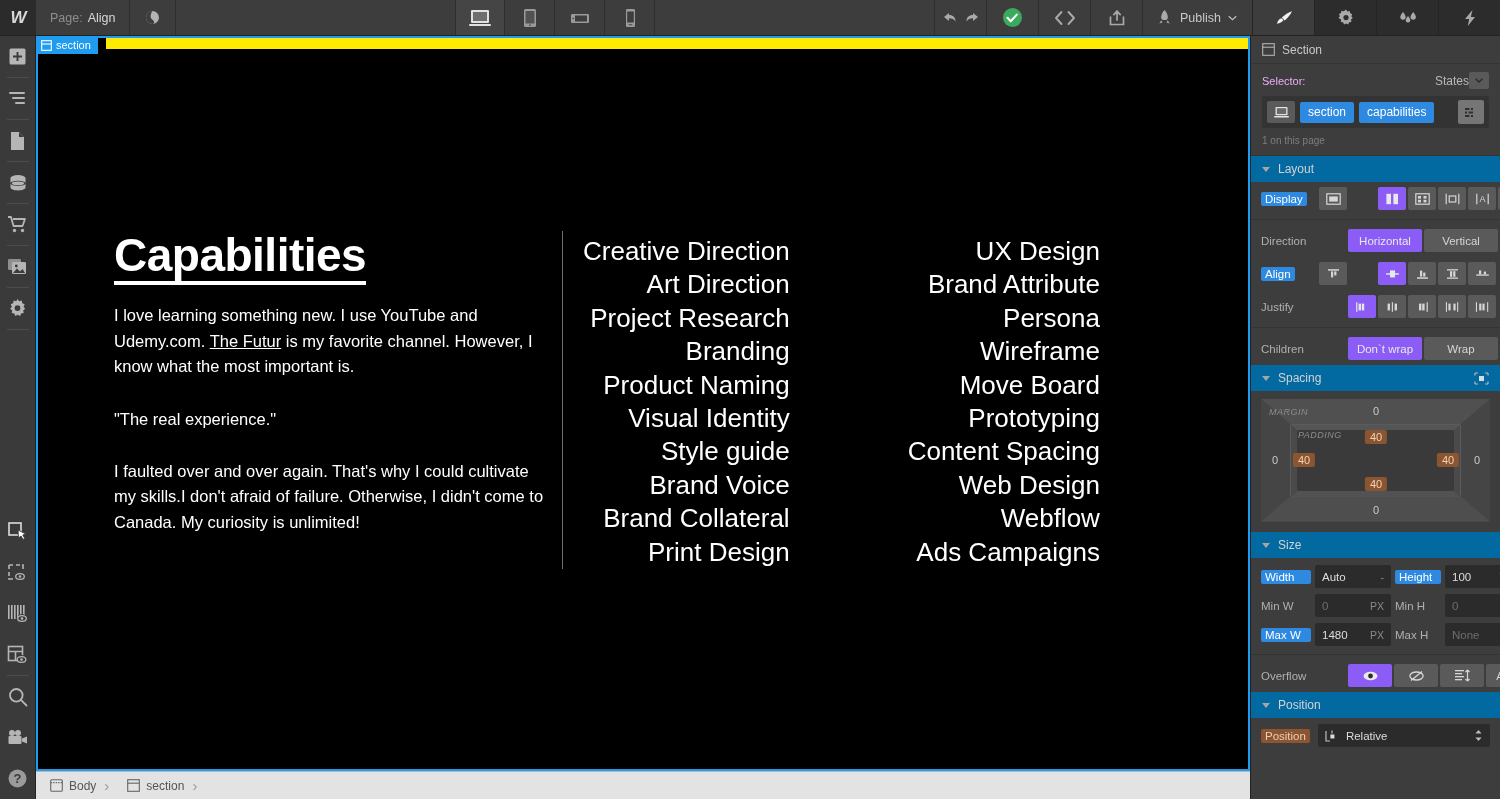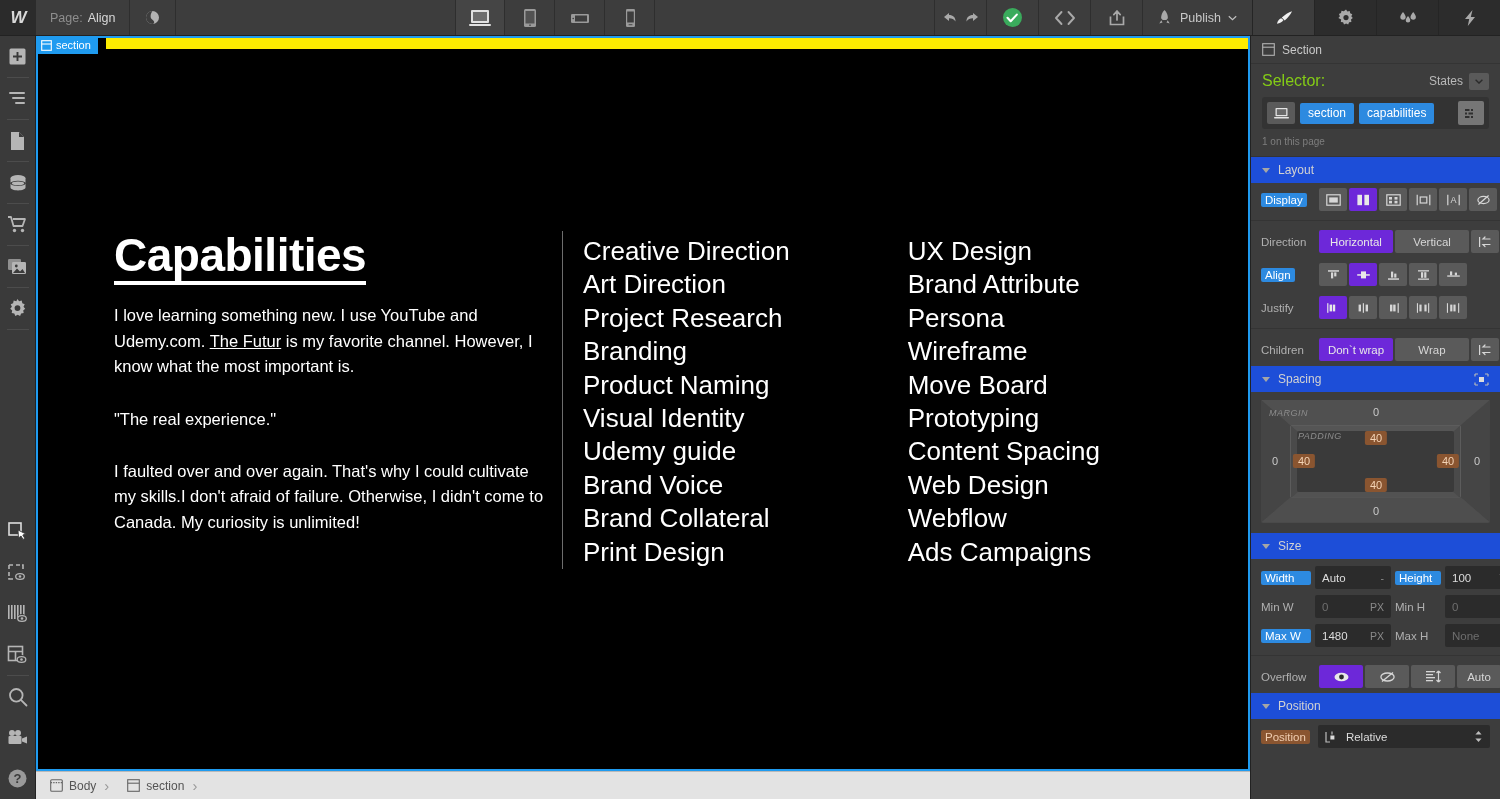--- a/index.html
+++ b/index.html
@@ -92,21 +92,21 @@
     letter-spacing: -0.5px;
   }
   .cap-p { font-size: 16.5px; line-height: 1.54; margin-top: 18px; }
   .cap-p.gap { margin-top: 27px; }
   .cap-link { text-decoration: underline; }
   .cap-col {
     border-left: 1px solid #6d6d6d; padding-left: 20px; margin-left: 6px;
     padding-top: 4px;
   }
   .cap-col.nb { border-left: none; padding-left: 18px; margin-left: 100px; }
-  .cap-item { font-size: 26px; line-height: 1.285; white-space: nowrap; }
+  .cap-item { font-size: 26px; line-height: 1.285; white-space: nowrap; text-align: right; }
 
   
   .bottombar {
     position:absolute; bottom:0; left:36px; width:1214px; height:28px;
     background:#e3e3e3; display:flex; align-items:center;
     border-top: 1px solid #b9b9b9;
   }
   .crumb { display:flex; align-items:center; gap:6px; color:#555;
            font-size:12px; padding: 0 4px 0 14px; }
   .crumb-sep { color:#999; font-size: 15px; padding: 0 4px; font-weight: 300; }
@@ -118,54 +118,54 @@
     font-size: 11.5px; color:#b5b5b5;
   }
   .rp-head {
     height: 28px; display:flex; align-items:center; gap:7px;
     padding: 0 11px; color:#c9c9c9; font-size:12px;
     border-bottom: 1px solid #343434;
   }
   .rp-sel { padding: 8px 11px 9px; border-bottom: 1px solid #343434; }
   .rp-sel-row { display:flex; align-items:center; justify-content:space-between;
                 margin-bottom: 7px; }
-  .rp-sel-lbl { color:#84cc16; font-size:16px; }
-  .rp-states { display:flex; align-items:center; gap:6px; color:#b9b9b9; font-size:12px; }
+  .rp-sel-lbl { color:#f0abfc; font-size:11px; }
+  .rp-states { display:flex; align-items:center; color:#b9b9b9; font-size:12px; }
   .rp-states-btn { width:20px; height:17px; background:#5a5a5a; border-radius:2px;
                    display:flex; align-items:center; justify-content:center; }
   .rp-chipbar { display:flex; align-items:center; gap:5px; background:#333;
                 border-radius:3px; padding: 4px 5px; }
   .rp-chip-dev { width: 28px; height:22px; background:#5a5a5a; border-radius:2px;
                  display:flex; align-items:center; justify-content:center; }
   .rp-chip { background:#2d8ae0; color:#fff; border-radius:2px; padding: 3px 8px 4px;
              font-size: 12px; }
   .rp-chip-more { width: 26px; height:24px; background:#767676; border-radius:2px;
                   display:flex; align-items:center; justify-content:center;
                   margin-left:auto; }
   .rp-subtext { color:#7e7e7e; font-size:10px; margin-top: 7px; }
 
-  .sec-head { height: 26px; background:#1d4ed8; display:flex; align-items:center;
+  .sec-head { height: 26px; background:#0369a1; display:flex; align-items:center;
               gap:8px; padding: 0 11px; color:#d2d2d2; font-size:12px;
               justify-content: space-between; }
   .sec-head .lhs { display:flex; align-items:center; gap:8px; }
   .tri { width:0;height:0;border-left:4.5px solid transparent;
          border-right:4.5px solid transparent;border-top:5px solid #a6a6a6; }
 
   .row { display:flex; align-items:center; padding: 5px 10px; }
   .row-lbl { width: 56px; font-size: 11.5px; color:#b0b0b0; flex:none; }
   .row-lbl.hl { background:#2d8ae0; color:#fff; border-radius:2px;
                 padding: 1px 4px; width:auto; min-width:0; }
   .row-lbl.hlo { background:#8a5530; color:#f0cdb0; border-radius:2px;
                  padding: 1px 4px; width:auto; }
   .lblwrap { width: 58px; flex:none; display:flex; }
   .btngrp { display:flex; gap:2px; }
   .btn { background:#5a5a5a; border-radius:2px; height:23px; min-width:28px;
          display:flex; align-items:center; justify-content:center;
          color:#d6d6d6; font-size:11.5px; }
-  .btn.dark { background:#6d28d9; color:#e8e8e8; }
+  .btn.dark { background:#8b5cf6; color:#e8e8e8;margin-left:29px; }
   .btn.wide { min-width: 74px; padding: 0 8px; }
   .btn.w5 { width: 28px; }
   .sep-line { height:1px; background:#343434; margin: 4px 0; }
 
   .spacebox { margin: 8px 10px 10px; background:#4a4a4a; border-radius:2px;
               position:relative; height: 123px; }
   .sp-label { position:absolute; font-size:9px; font-style:italic; color:#8d8d8d;
               letter-spacing:0.5px; }
   .sp-pad { position:absolute; left:29px; right:29px; top:25px; bottom:25px;
             background:#4a4a4a; border:1px solid #5c5c5c; border-radius:2px; }
@@ -437,21 +437,21 @@
           <p class="cap-p gap">"The real experience."</p>
           <p class="cap-p gap">I faulted over and over again. That's why I could cultivate my skills.I don't afraid of failure. Otherwise, I didn't come to Canada. My curiosity is unlimited!</p>
         </div>
         <div class="cap-col">
           <div class="cap-item">Creative Direction</div>
           <div class="cap-item">Art Direction</div>
           <div class="cap-item">Project Research</div>
           <div class="cap-item">Branding</div>
           <div class="cap-item">Product Naming</div>
           <div class="cap-item">Visual Identity</div>
-          <div class="cap-item">Udemy guide</div>
+          <div class="cap-item">Style guide</div>
           <div class="cap-item">Brand Voice</div>
           <div class="cap-item">Brand Collateral</div>
           <div class="cap-item">Print Design</div>
         </div>
         <div class="cap-col nb">
           <div class="cap-item">UX Design</div>
           <div class="cap-item">Brand Attribute</div>
           <div class="cap-item">Persona</div>
           <div class="cap-item">Wireframe</div>
           <div class="cap-item">Move Board</div>

